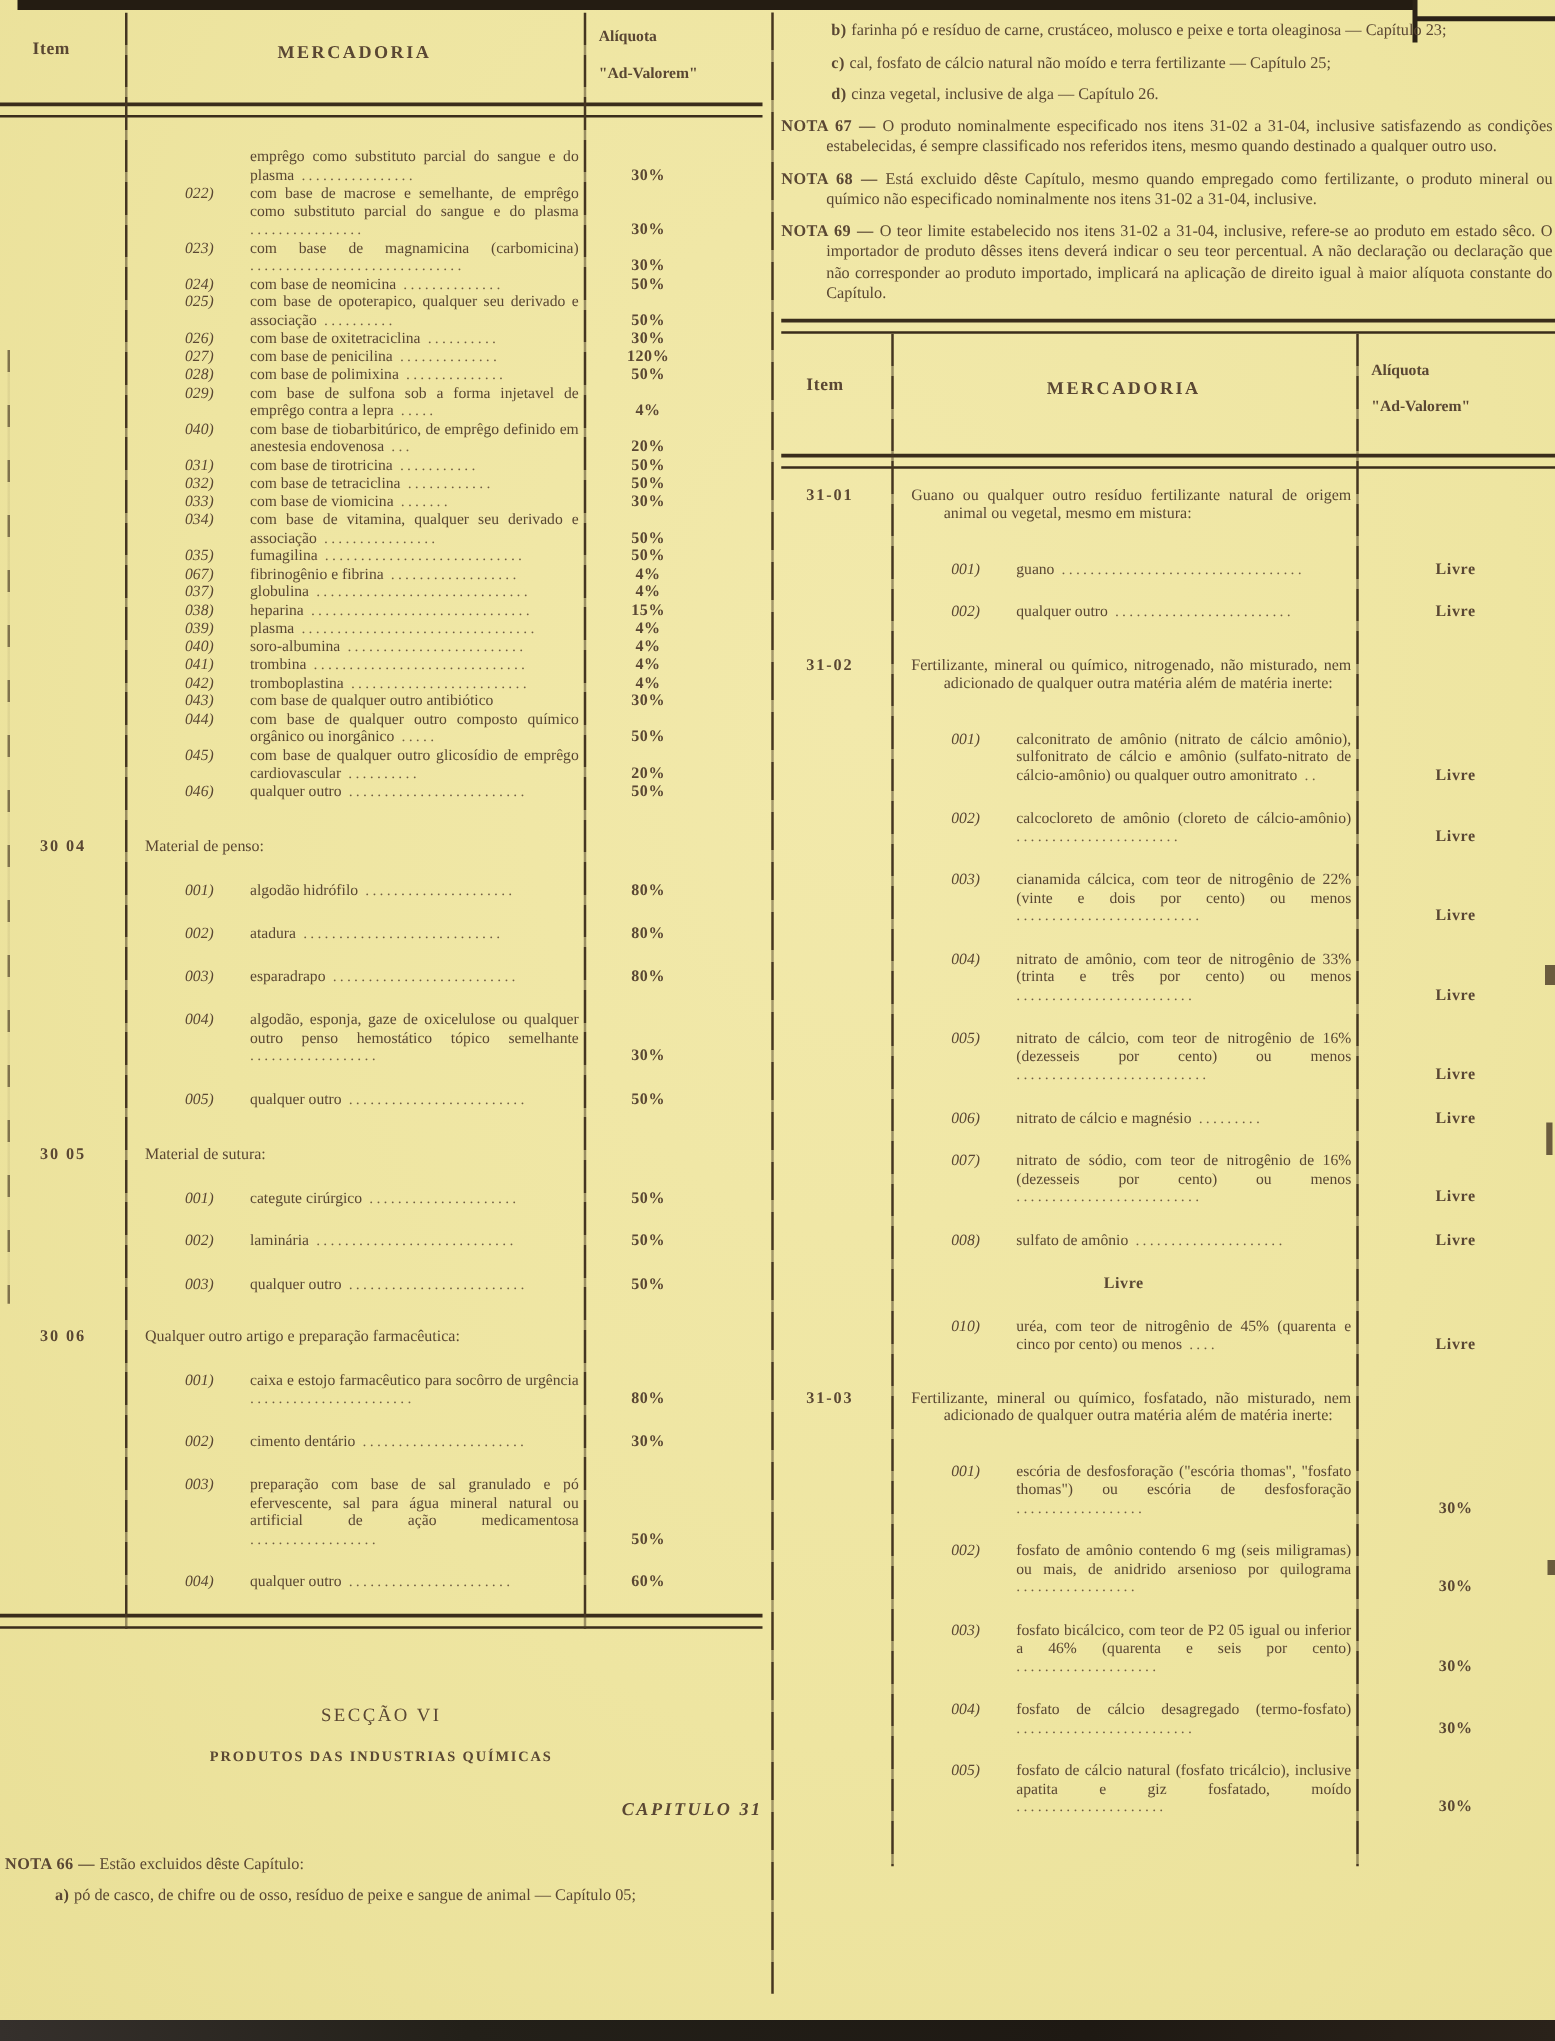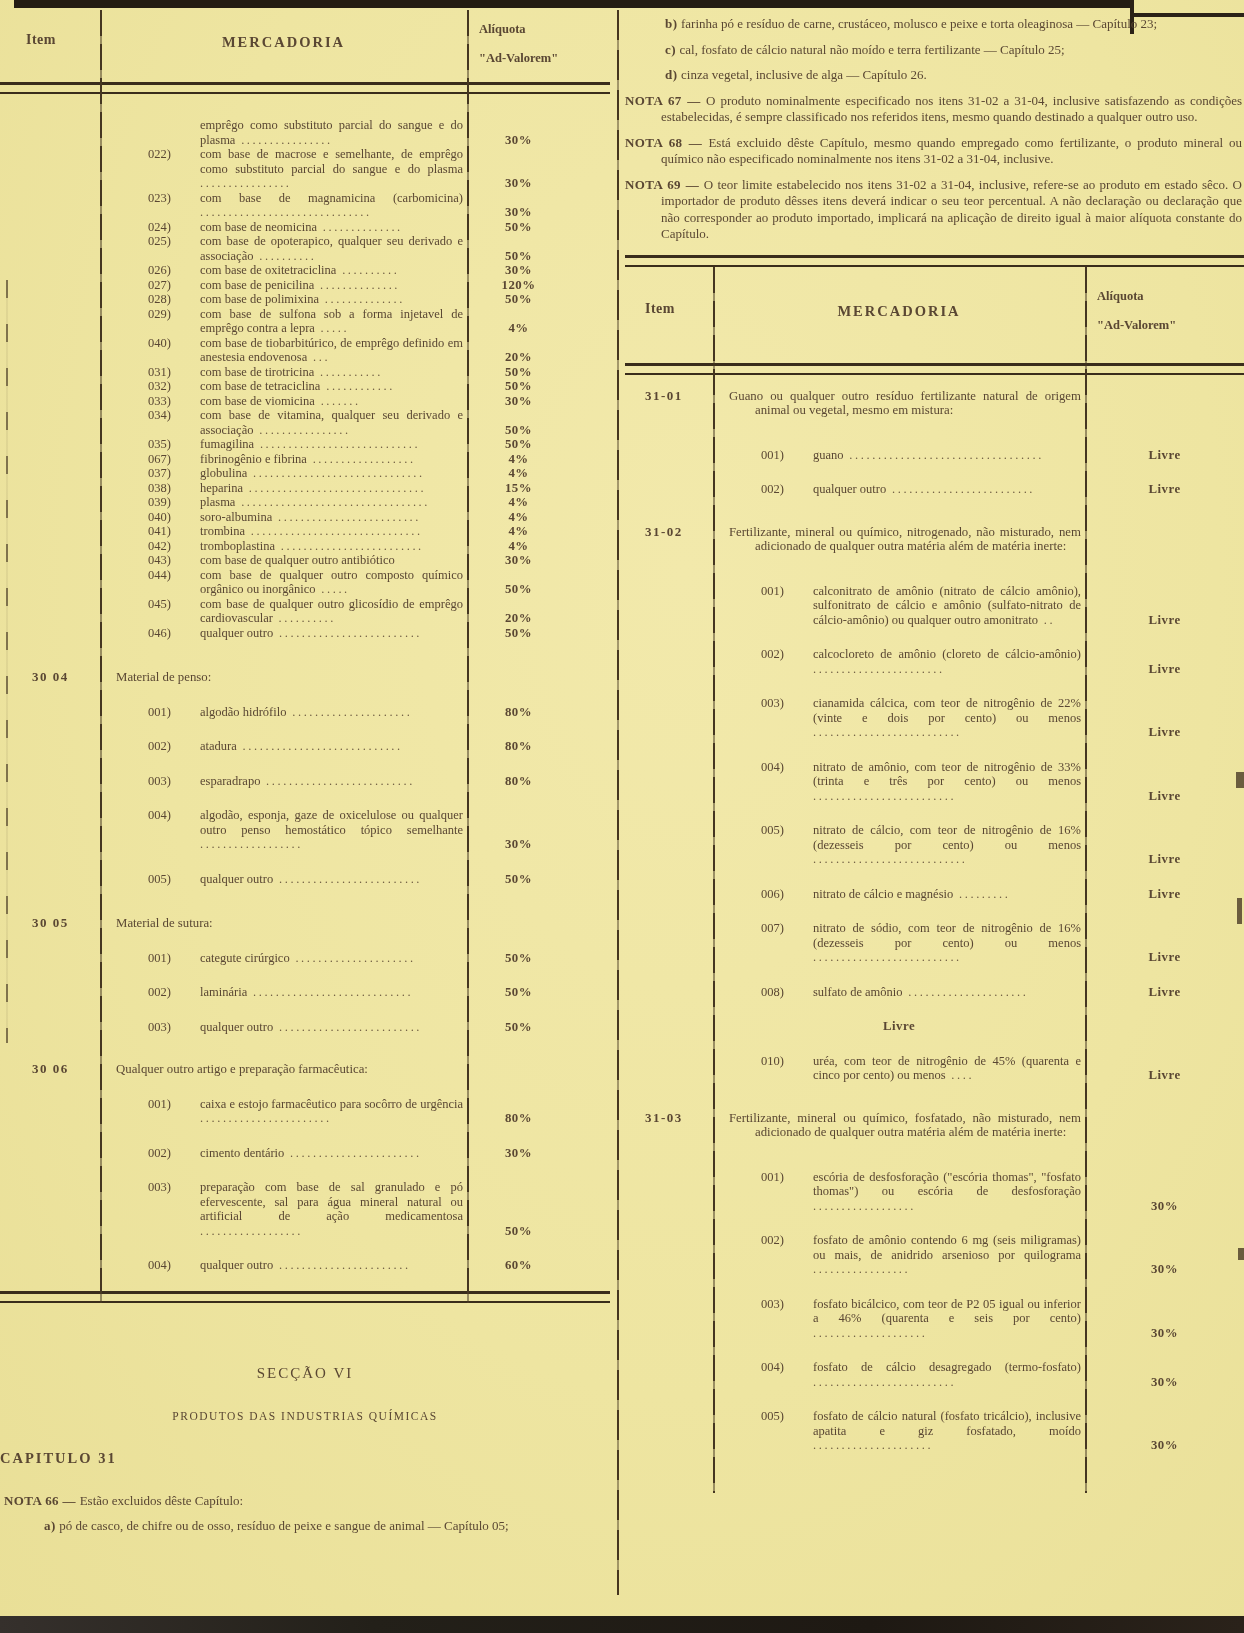--- a/index.html
+++ b/index.html
@@ -39,37 +39,37 @@
   .lt .tbody{padding:24px 0 18px 0;}
   .rt .tbody{padding:14px 0 40px 0;}
   .row{display:grid;font-size:12.5px;line-height:14.5px;}
   .lt .row{grid-template-columns:100px 367px 143px;}
   .rt .row{grid-template-columns:88px 372px 159px;}
   .c-code{padding-left:32px;font-size:13px;font-weight:bold;letter-spacing:1.5px;white-space:nowrap;}
   .rt .c-code{padding-left:20px;}
   .c-text{text-align:justify;padding-left:100px;text-indent:-52px;padding-right:4px;}
   .row.cont .c-text{text-indent:0;}
   .row.head .c-text{padding-left:42px;text-indent:-26px;font-size:12.8px;}
-  .num{display:inline-block;width:52px;text-indent:0;}
+  .num{display:inline-block;width:52px;text-indent:0;font-style:italic;}
   .dots{letter-spacing:2.6px;opacity:.85;word-break:break-all;}
   .c-rate{align-self:end;text-align:center;font-weight:600;font-size:12.8px;letter-spacing:.5px;white-space:nowrap;}
   .lt .c-rate{padding-right:40px;}
   .sp-l{margin-top:20px;}
   .sp-xl{margin-top:30px;}
   .sp-xxl{margin-top:28px;}
   
   .note{font-size:13px;line-height:16.5px;text-align:justify;margin:0 2px 9px 0;}
   .note.letter{padding-left:78px;text-indent:-38px;}
   .note.nota{padding-left:36px;text-indent:-36px;}
   .note .nlabel{font-weight:600;letter-spacing:.4px;}
   
   .left-footer{padding-top:62px;}
   .sec-title{text-align:center;font-size:15px;font-weight:normal;letter-spacing:2px;}
-  .sec-sub{text-align:center;font-size:11.5px;font-weight:normal;letter-spacing:1.5px;margin-top:28px;}
-  .cap-title{text-align:left;font-size:14.5px;font-weight:bold;letter-spacing:2px;margin-top:28px;}
+  .sec-sub{text-align:center;font-size:11.5px;font-weight:bold;letter-spacing:1.5px;margin-top:18px;}
+  .cap-title{text-align:right;font-size:14.5px;font-weight:bold;font-style:italic;letter-spacing:2px;margin-top:28px;}
   .cap-sub{text-align:center;font-size:13px;font-style:italic;font-weight:600;letter-spacing:1px;margin-top:28px;}
   .left-notes{margin-top:26px;padding-left:4px;}
   .left-notes .note{font-size:13px;}
 </style>
 </head>
 <body>
 
 <div class="page">
 
   <div class="topbar1"></div>

